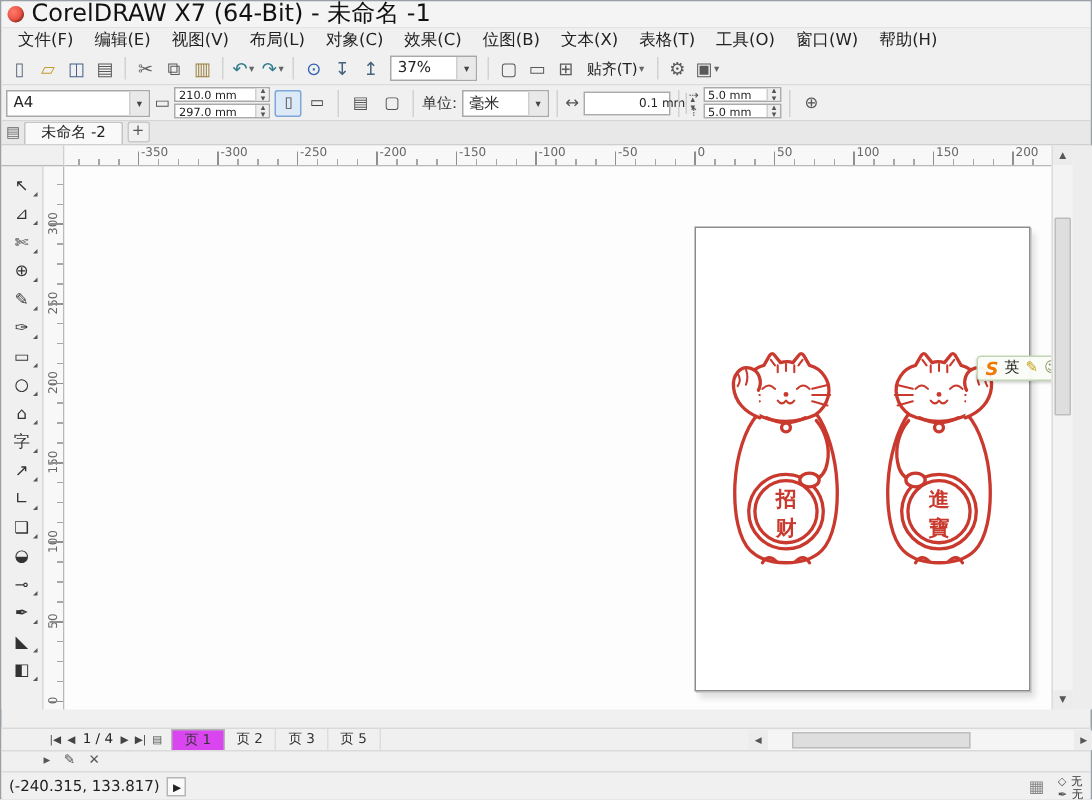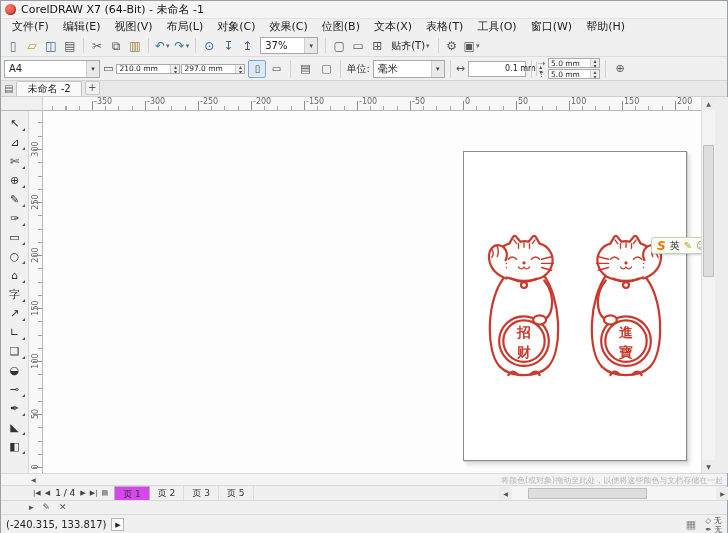--- a/index.html
+++ b/index.html
@@ -4,21 +4,21 @@
 <style>
   :root { --cat-color:#c9392d; --ime-orange:#f07800; }
   * { margin:0; padding:0; box-sizing:border-box; }
   html,body { width:728px; height:533px; }
   body { position:relative; font-family:"DejaVu Sans","Liberation Sans",sans-serif; background:#f0f0f0; overflow:hidden; font-size:11px; color:#222; }
   #app { position:absolute; inset:0; border:1px solid #9aa0a6; background:#f0f0f0; }
 
   
   .titlebar { position:absolute; top:0; left:0; right:0; height:18px; background:#f4f4f4; border-bottom:1px solid #e3e3e3; display:flex; align-items:center; gap:5px; padding-left:4px; }
   .app-icon { width:11px; height:11px; border-radius:50%; background:radial-gradient(circle at 35% 35%, #ff7a6c, #d62e1f); box-shadow:inset -1px -1px 1px rgba(0,0,0,.3); }
-  .title-text { font-size:11px; color:#111; white-space:nowrap; }
+  .title-text { font-size:16px; color:#111; white-space:nowrap; }
 
   
   .menubar { position:absolute; top:18px; left:0; right:0; height:16px; background:#f0f0f0; display:flex; align-items:center; padding-left:4px; }
   .menu-item { padding:0 7px; font-size:11px; line-height:16px; color:#222; white-space:nowrap; }
 
   
   .stdbar { position:absolute; top:34px; left:0; right:0; height:22px; background:#f0f0f0; border-bottom:1px solid #dcdcdc; display:flex; align-items:center; padding:0 3px; gap:1px; }
   .tbtn { height:18px; min-width:18px; display:flex; align-items:center; justify-content:center; border-radius:2px; padding:0 2px; }
   .tglyph { font-size:12px; line-height:1; }
   .dd { font-size:7px; color:#666; margin-left:1px; }
@@ -26,22 +26,22 @@
   .combo { height:17px; background:#fff; border:1px solid #a9a9a9; display:flex; align-items:center; padding-left:4px; font-size:10px; }
   .combo-val { flex:1; white-space:nowrap; }
   .combo-arrow { width:13px; height:100%; background:#e9e9e9; border-left:1px solid #cfcfcf; display:flex; align-items:center; justify-content:center; font-size:7px; color:#444; flex:none; }
   .zoom-combo { width:58px; margin:0 3px; }
   .snap-btn { padding:0 4px; }
   .snap-label { font-size:10px; color:#222; white-space:nowrap; }
 
   
   .propbar { position:absolute; top:56px; left:0; right:0; height:24px; background:#f0f0f0; border-bottom:1px solid #d5d5d5; display:flex; align-items:center; padding:0 3px; gap:3px; }
   .preset-combo { width:96px; height:18px; }
-  .units-combo { width:72px; height:18px; }
-  .spin-col { display:flex; flex-direction:row; gap:1px; }
+  .units-combo { width:58px; height:18px; }
+  .spin-col { display:flex; flex-direction:column; gap:1px; }
   .spin { width:64px; height:10px; background:#fff; border:1px solid #ababab; display:flex; align-items:center; font-size:7.5px; padding-left:2px; }
   .spin .val { flex:1; white-space:nowrap; }
   .spin-btns { display:flex; flex-direction:column; justify-content:center; width:9px; height:100%; border-left:1px solid #d0d0d0; background:#eee; overflow:hidden; flex:none; }
   .spin-btns i { font-style:normal; font-size:6px; line-height:5px; text-align:center; color:#555; }
   .spin.big { width:58px; height:16px; font-size:8px;padding-left:36px; }
   .pb-icon { font-size:11px; color:#555; }
   .obtn { width:18px; height:18px; border:1px solid transparent; display:flex; align-items:center; justify-content:center; font-size:10px; color:#444; border-radius:2px; }
   .obtn.active { background:#dce9f7; border-color:#7da7d9; }
   .pbtn { width:18px; height:18px; display:flex; align-items:center; justify-content:center; font-size:11px; color:#555; border-radius:2px; }
   .psep { width:1px; height:18px; background:#d2d2d2; margin:0 2px; }
@@ -463,24 +463,20 @@
     </div>
   </div>
 
   <div class="vscroll">
     <div class="sbtn up">▲</div>
     <div class="thumb"></div>
     <div class="sbtn down">▼</div>
   </div>
   <div class="right-gutter"></div>
 
-  <div class="palette-row">
-    <span class="palette-flyout">◀</span>
-    <span class="palette-hint">将颜色(或对象)拖动至此处，以便将这些颜色与文档存储在一起</span>
-  </div>
 
   <div class="pagenav-row">
     <span class="nav-btn">|◀</span>
     <span class="nav-btn">◀</span>
     <span class="page-counter">1 / 4</span>
     <span class="nav-btn">▶</span>
     <span class="nav-btn">▶|</span>
     <span class="nav-btn">▤</span>
     <div class="ptab-strip">
         <div class="ptab active">页 1</div>

